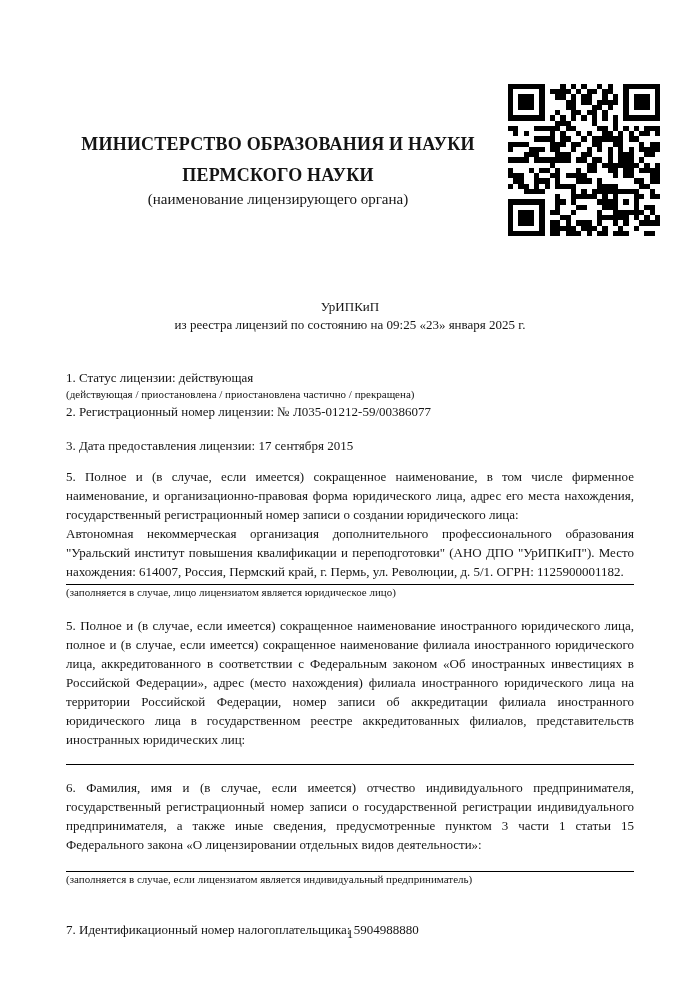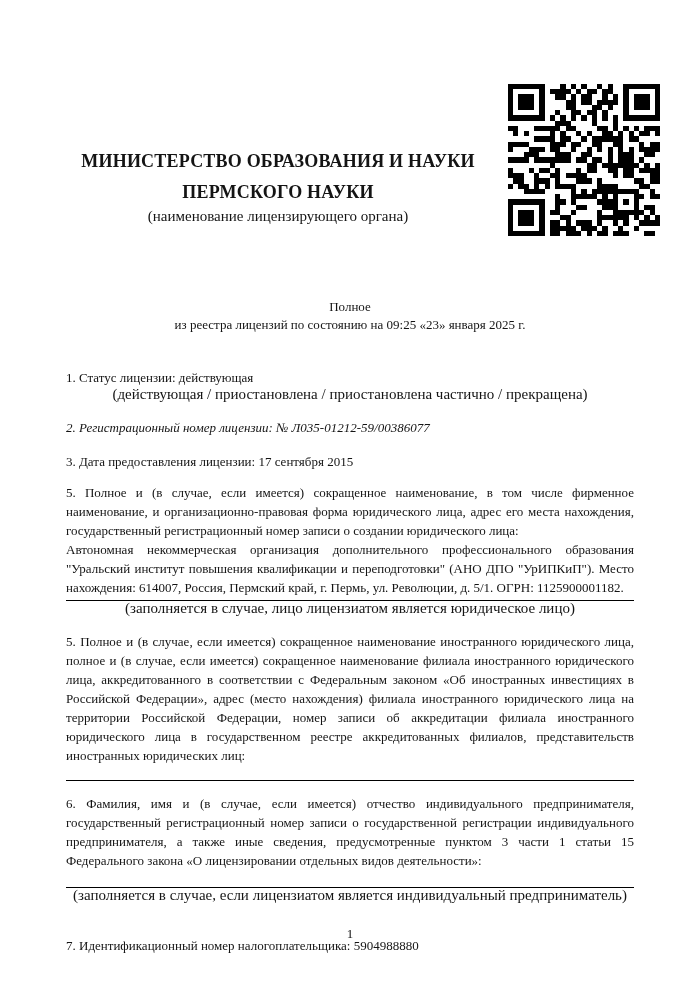--- a/index.html
+++ b/index.html
@@ -2,39 +2,39 @@
 <html lang="ru"><head>
 <meta charset="utf-8">
 <style>
   html,body{margin:0;padding:0;background:#ffffff;}
   .page{
     position:relative;width:700px;height:990px;background:#ffffff;
     font-family:"Liberation Serif","DejaVu Serif",serif;color:#141414;
     overflow:hidden;
   }
   
-  .header{position:absolute;top:146px;left:0;width:556px;text-align:center;}
+  .header{position:absolute;top:129px;left:0;width:556px;text-align:center;}
   .ministry-name{font-weight:700;font-size:18px;line-height:31px;letter-spacing:.2px;}
   .ministry-caption{font-size:15px;line-height:13px;margin-top:2px;}
   
   .qr{position:absolute;top:84px;left:508px;width:152px;height:152px;}
   .qr svg{display:block;width:152px;height:152px;}
   
   .content{position:absolute;left:66px;top:298px;width:568px;font-size:13px;line-height:19px;}
   .doc-title{text-align:center;line-height:17.5px;}
   .line{margin:0;}
   .para{margin:0;text-align:justify;}
   .mt-item1{margin-top:35px;}
-  .mt-item2{margin-top:17px;font-style:italic;}
+  .mt-item2{margin-top:1px;}
   .mt-item3{margin-top:15px;}
   .mt-item4{margin-top:12px;}
   .mt-item5{margin-top:18px;}
   .mt-item6{margin-top:13px;}
   .mt-item7{margin-top:34px;}
-  .note{margin:1px 0 0 0;font-size:15px;line-height:12.5px;text-align:center;}
+  .note{margin:1px 0 0 0;font-size:11px;line-height:12.5px;text-align:left;}
   .rule{border:none;border-top:1.6px solid #000;margin:3px 0 1px 0;}
   .blank-sm{height:12px;}
   .blank-md{height:14px;}
   
   .footer{position:absolute;left:0;top:926px;width:700px;text-align:center;font-size:13px;}
 </style>
 </head>
 <body>
 
 <div class="page">
@@ -487,21 +487,21 @@
         <rect x="21" y="28" width="1" height="1"></rect>
         <rect x="22" y="28" width="1" height="1"></rect>
         <rect x="26" y="28" width="1" height="1"></rect>
         <rect x="27" y="28" width="1" height="1"></rect>
       </svg>
   </div>
 
   <div class="content">
 
     <div class="doc-title">
-      <div>Полное</div>
+      <div>УрИПКиП</div>
       <div>из реестра лицензий по состоянию на 09:25 «23» января 2025 г.</div>
     </div>
 
     <p class="line mt-item1">1. Статус лицензии: действующая</p>
     <p class="note">(действующая / приостановлена / приостановлена частично / прекращена)</p>
 
     <p class="line mt-item2">2. Регистрационный номер лицензии: № Л035-01212-59/00386077</p>
 
     <p class="line mt-item3">3. Дата предоставления лицензии: 17 сентября 2015</p>
 

